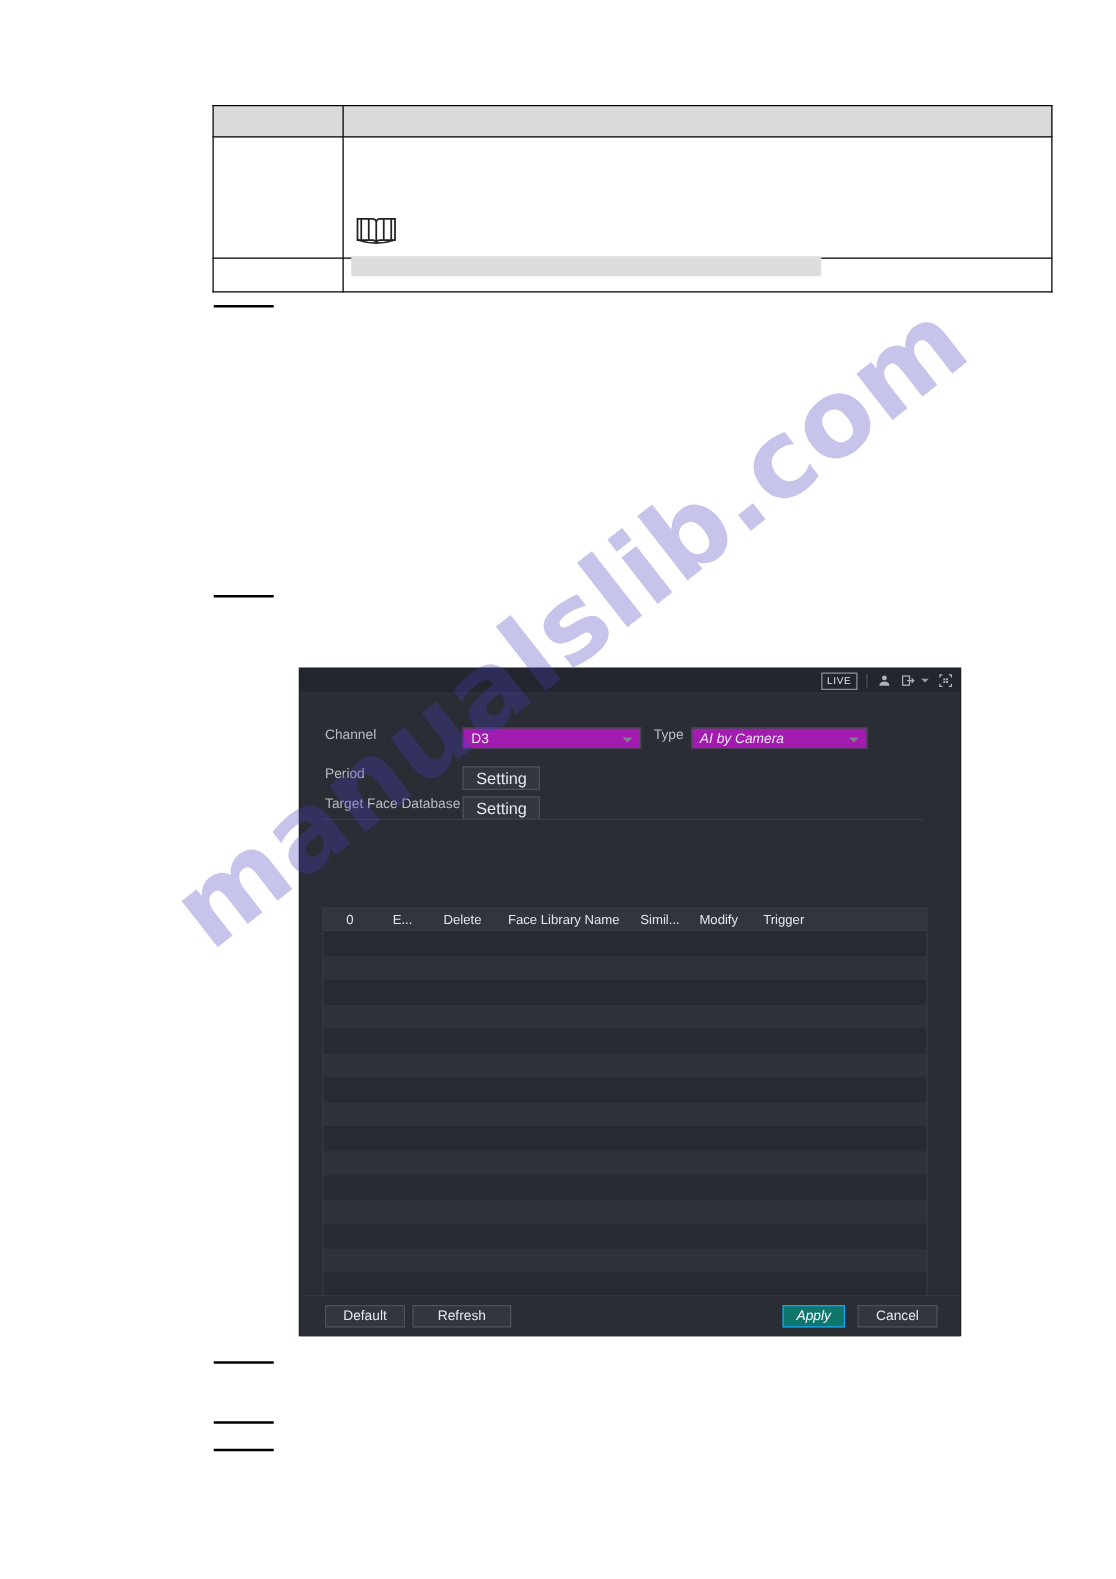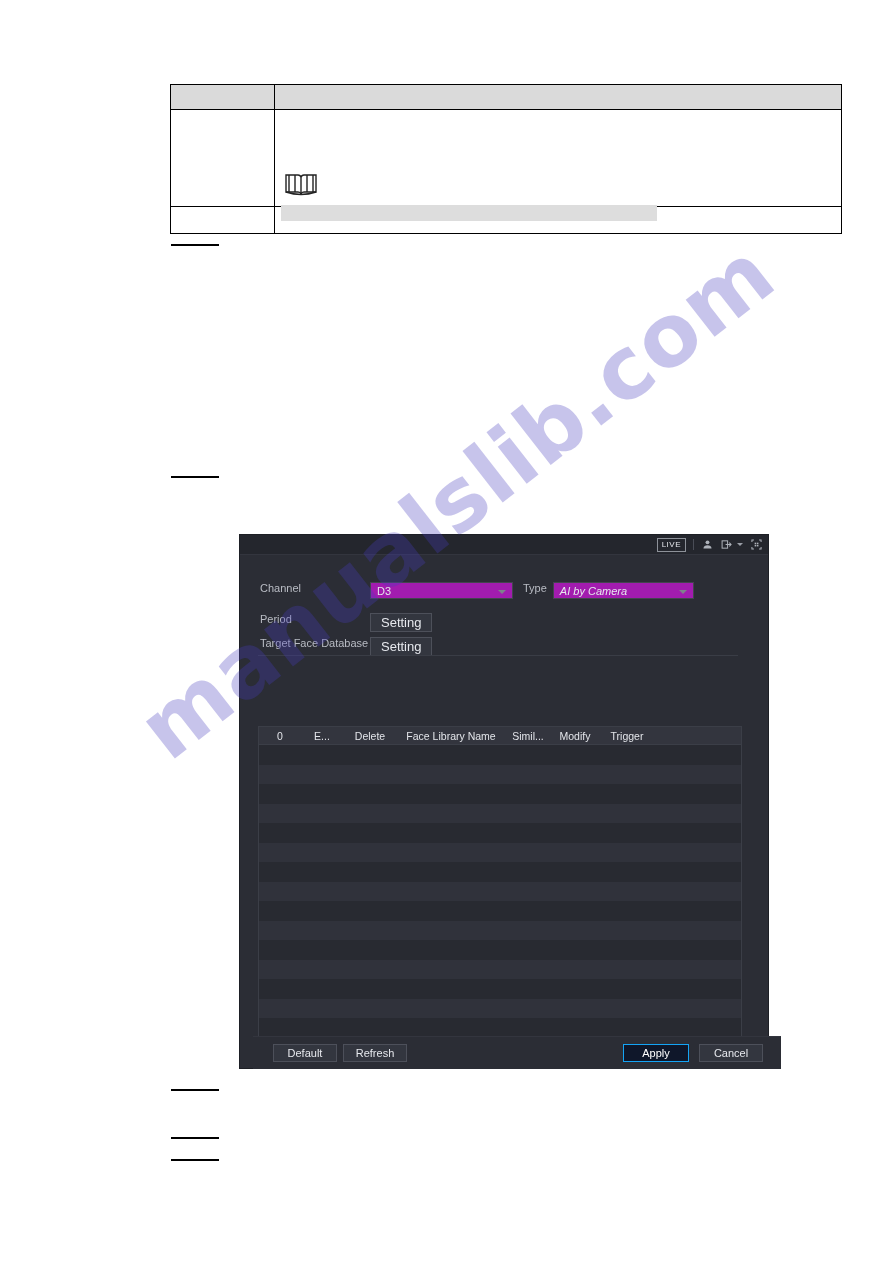--- a/index.html
+++ b/index.html
@@ -295,43 +295,43 @@
     height: 19.5px;
     background: #282a31;
   }
   #ai-table .trow.alt {
     background: #30323b;
   }
 
   
   .dialog-footer {
     position: absolute;
-    left: 13px;
+    left: 0;
     bottom: 0;
     width: 528px;
     height: 32px;
     background: #2b2d35;
     border-top: 1px solid #33353e;
   }
   .btn {
     position: absolute;
     top: 7px;
     height: 18px;
     border: 1px solid #4d505a;
     background: #33363f;
     color: #e6e8ed;
     font-size: 11px;
     display: flex;
     align-items: center;
     justify-content: center;
     box-sizing: border-box;
   }
   #btn-default { left: 20px;  width: 64px; }
-  #btn-refresh { left: 90px;  width: 64px; }
-  #btn-apply   { right: 92px; width: 66px; background: #0f172a; border-color: #14a4f5; color: #ffffff; }
+  #btn-refresh { left: 90px;  width: 79px; }
+  #btn-apply   { right: 92px; width: 50px; background: #0f766e; border-color: #14a4f5; color: #ffffff; font-style: italic; }
   #btn-cancel  { right: 18px; width: 64px; }
 </style>
 </head>
 <body>
 
 <table id="doc-table">
   <colgroup>
     <col class="col-a">
       <col class="col-b">
   </colgroup>

